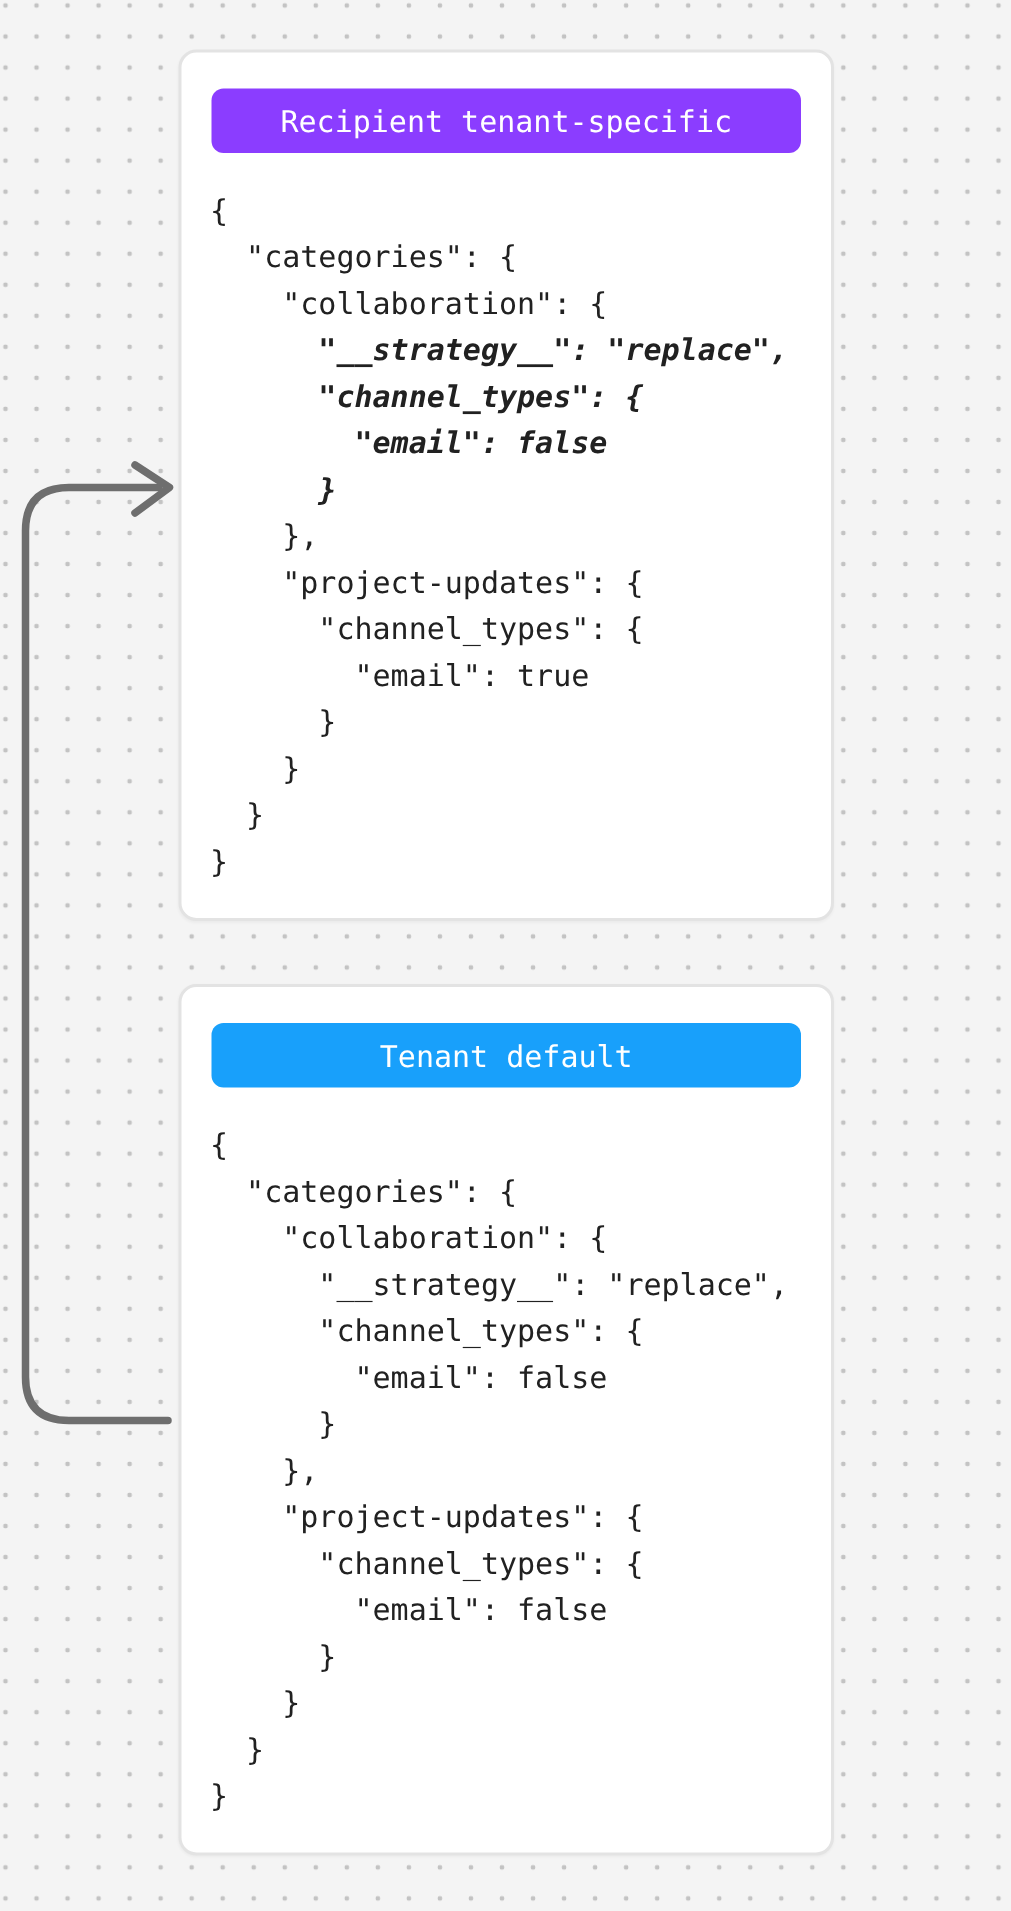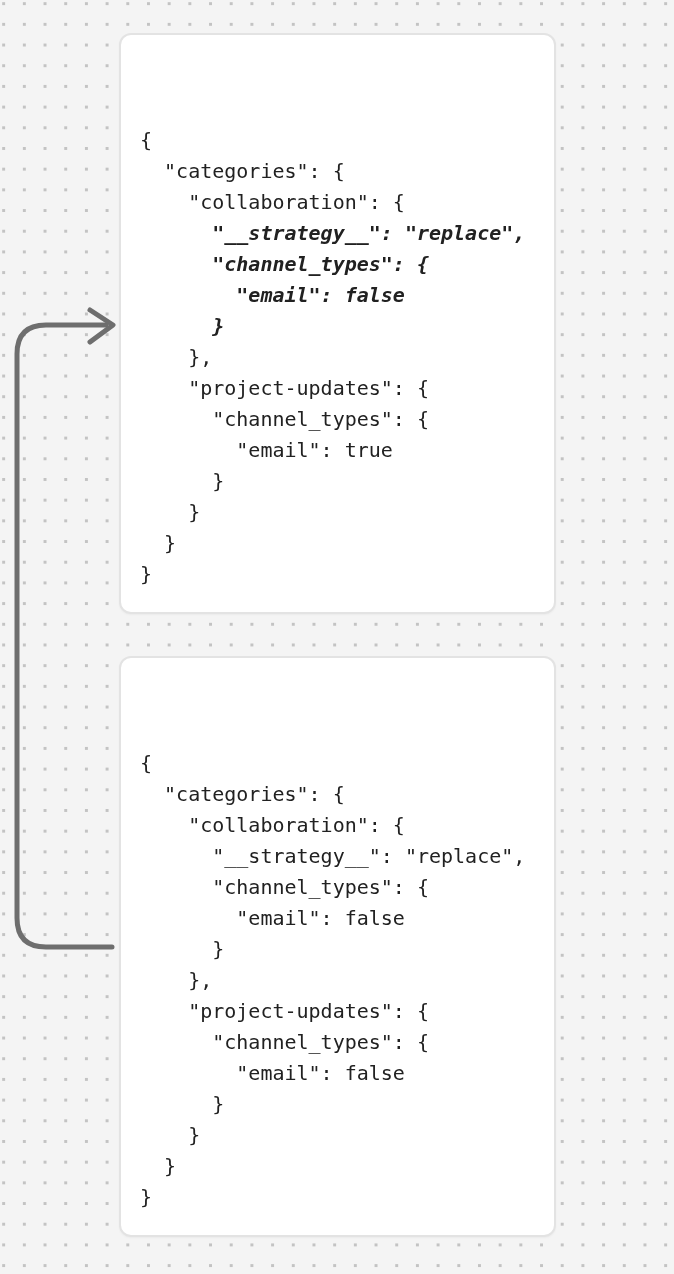--- a/index.html
+++ b/index.html
@@ -77,20 +77,22 @@
 <body>
 
 <div class="canvas">
 
   <svg class="merge-arrow" viewBox="0 0 130 1274" width="130" height="1274">
     <path d="M 112 947 L 46 947 Q 17 947 17 918 L 17 354 Q 17 325 46 325 L 106 325" fill="none" stroke-width="5" stroke-linecap="round" stroke-linejoin="round" stroke="#6e6e6e"></path>
     <path d="M 90 310 L 113 325 L 90 342" fill="none" stroke-width="5" stroke-linecap="round" stroke-linejoin="round" stroke="#6e6e6e"></path>
   </svg>
 
   <section class="card card-top">
+    <div class="badge" style="background: rgb(139, 61, 255);">Recipient tenant-specific</div>
     <div class="code"><div class="code-line">{</div><div class="code-line">  "categories": {</div><div class="code-line">    "collaboration": {</div><div class="code-line em">      "__strategy__": "replace",</div><div class="code-line em">      "channel_types": {</div><div class="code-line em">        "email": false</div><div class="code-line em">      }</div><div class="code-line">    },</div><div class="code-line">    "project-updates": {</div><div class="code-line">      "channel_types": {</div><div class="code-line">        "email": true</div><div class="code-line">      }</div><div class="code-line">    }</div><div class="code-line">  }</div><div class="code-line">}</div></div>
   </section>
 
   <section class="card card-bottom">
+    <div class="badge" style="background: rgb(24, 160, 251);">Tenant default</div>
     <div class="code"><div class="code-line">{</div><div class="code-line">  "categories": {</div><div class="code-line">    "collaboration": {</div><div class="code-line">      "__strategy__": "replace",</div><div class="code-line">      "channel_types": {</div><div class="code-line">        "email": false</div><div class="code-line">      }</div><div class="code-line">    },</div><div class="code-line">    "project-updates": {</div><div class="code-line">      "channel_types": {</div><div class="code-line">        "email": false</div><div class="code-line">      }</div><div class="code-line">    }</div><div class="code-line">  }</div><div class="code-line">}</div></div>
   </section>
 
 </div>
 
 </body></html>

